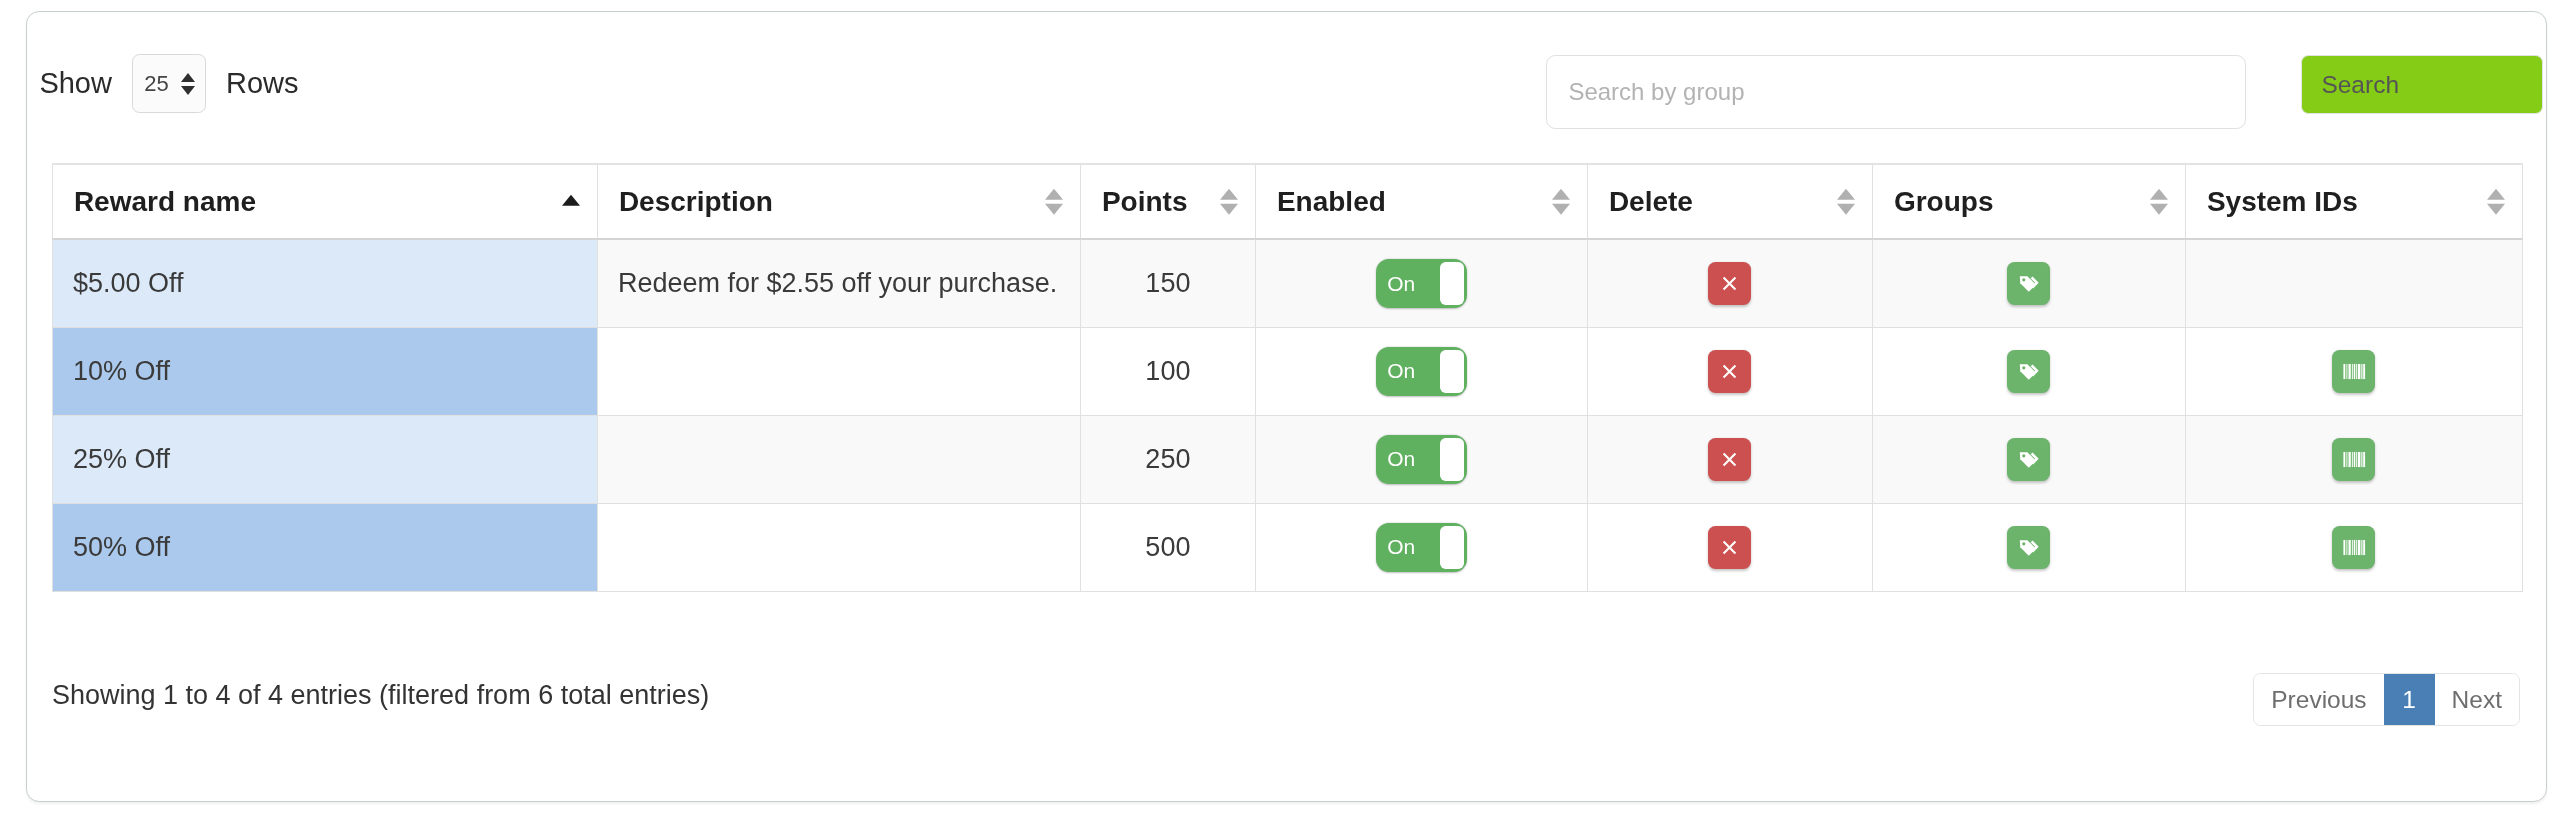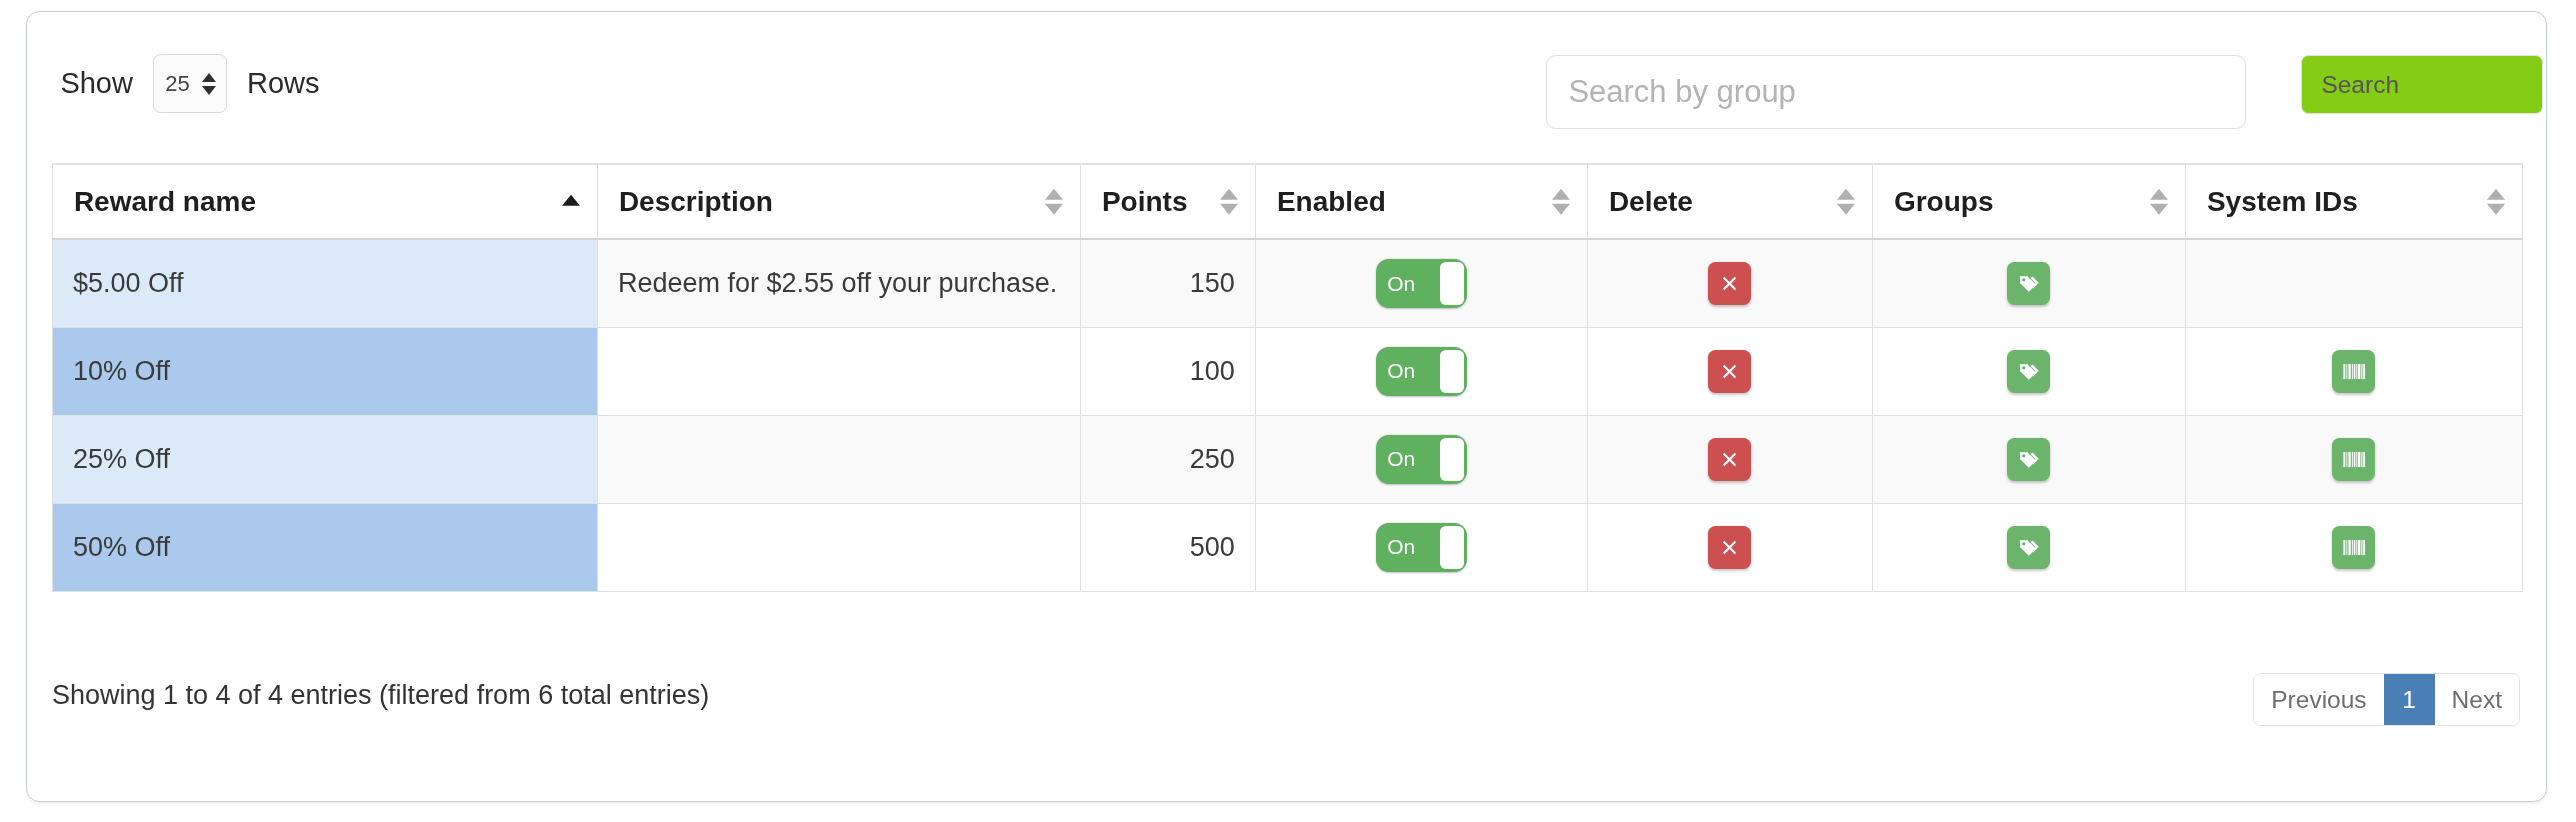--- a/index.html
+++ b/index.html
@@ -29,21 +29,21 @@
   }
 
   
   .topbar {
     position: relative;
     height: 132px;
   }
 
   .show-rows {
     position: absolute;
-    left: 33px;
+    left: 12px;
     top: 42px;
     display: flex;
     align-items: center;
     font-size: 29px;
     color: #2b2b2b;
     white-space: nowrap;
   }
   .show-rows .lbl { line-height: 1; }
   .rows-select {
     position: relative;
@@ -83,21 +83,21 @@
     position: absolute;
     left: 1519px;
     top: 43px;
     width: 700px;
     height: 74px;
     background: #ffffff;
     border: 1.9px solid #e0e0e0;
     border-radius: 9.4px;
     box-sizing: border-box;
     font-family: "Liberation Sans", sans-serif;
-    font-size: 31px;
+    font-size: 24px;
     color: #333;
     padding: 0 21px;
     outline: none;
   }
   .group-search::placeholder { color: #b3b3b3; }
 
   .search-btn {
     position: absolute;
     left: 2274px;
     top: 43px;
@@ -158,21 +158,21 @@
     display: block;
     width: 0; height: 0;
     border-left: 9.4px solid transparent;
     border-right: 9.4px solid transparent;
   }
   th .sort i.up { border-bottom: 11.3px solid #b0b0b0; margin-bottom: 4.7px; }
   th .sort i.dn { border-top: 11.3px solid #b0b0b0; }
   th.sorted-asc .sort i.up { border-bottom-color: #1c1c1c; }
   th.sorted-asc .sort { transform: translateY(-46%); }
 
-  th.col-points, td.col-points { text-align: right; }
+  th.col-points, td.col-points { text-align: center; }
   th.col-points { padding-right: 66px; }
 
   table.dt tbody td {
     height: 88px;
     font-size: 27px;
     color: #3a3a3a;
     padding: 0 20px;
     vertical-align: middle;
   }
   tbody tr.odd td { background: #f9f9f9; }

